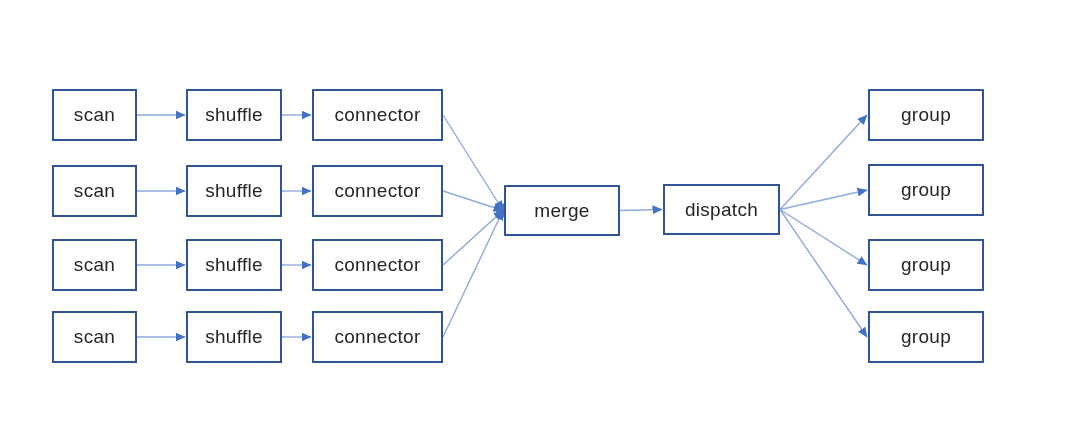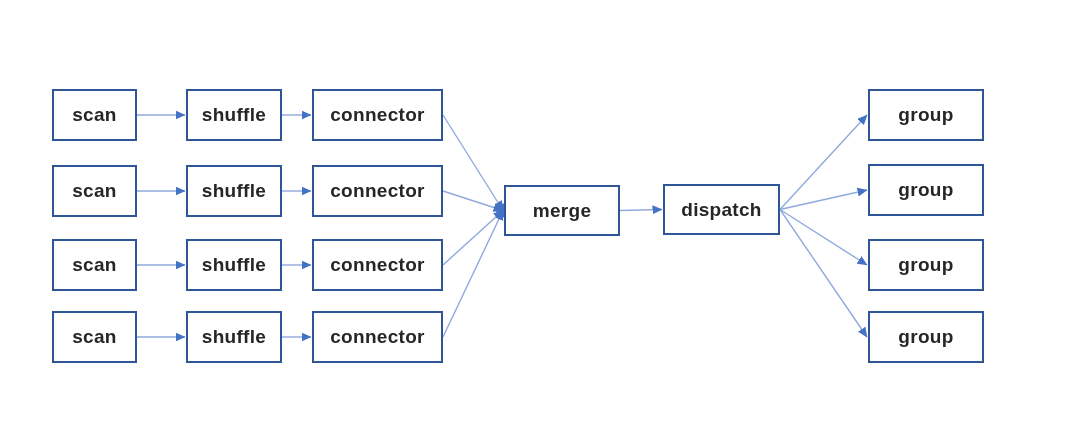--- a/index.html
+++ b/index.html
@@ -7,21 +7,20 @@
     padding: 0;
     background: #ffffff;
     font-family: "Liberation Sans", "DejaVu Sans", sans-serif;
   }
   #diagram {
     position: relative;
     width: 1000px;
     height: 448px;
     background: #ffffff;
     overflow: hidden;
-    font-weight: bold;
   }
   #edges {
     position: absolute;
     left: 0;
     top: 0;
     width: 1080px;
     height: 448px;
   }
   .node {
     position: absolute;

